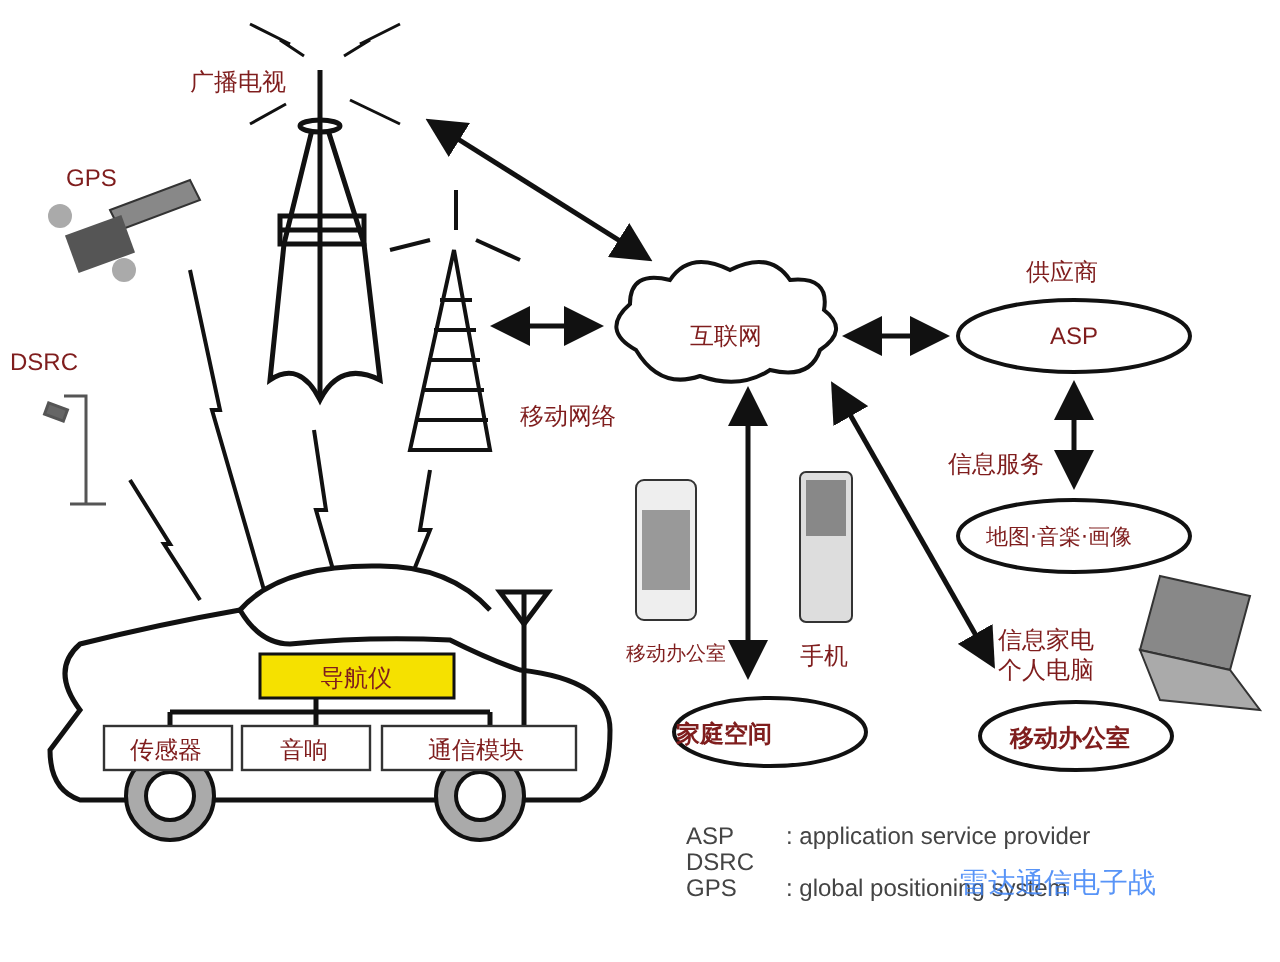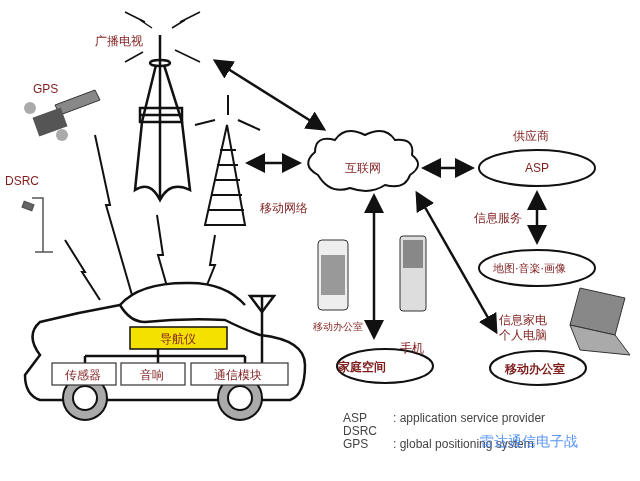--- a/index.html
+++ b/index.html
@@ -123,24 +123,24 @@
   <rect x="191" y="363" width="97" height="22" fill="#fff" stroke="#333" stroke-width="1.2"></rect>
 </svg>
 
 <div class="lbl" style="left:95px;top:33px;">广播电视</div>
 <div class="lbl lbl-en" style="left:33px;top:82px;">GPS</div>
 <div class="lbl lbl-en" style="left:5px;top:174px;">DSRC</div>
 <div class="lbl" style="left:260px;top:200px;">移动网络</div>
 <div class="lbl" style="left:345px;top:160px;text-align:center;">互联网</div>
 <div class="lbl" style="left:513px;top:128px;">供应商</div>
 <div class="lbl lbl-en" style="left:525px;top:161px;">ASP</div>
-<div class="lbl" style="left:474px;top:210px;text-align:right;">信息服务</div>
+<div class="lbl" style="left:474px;top:224px;text-align:right;">信息服务</div>
 <div class="lbl" style="left:493px;top:261px;font-size:11px;">地图·音楽·画像</div>
 <div class="lbl" style="left:313px;top:320px;font-size:10px;">移动办公室</div>
-<div class="lbl" style="left:400px;top:320px;margin-top:20px;">手机</div>
+<div class="lbl" style="left:400px;top:320px;">手机</div>
 <div class="lbl" style="left:499px;top:312px;">信息家电</div>
 <div class="lbl" style="left:499px;top:327px;">个人电脑</div>
 <div class="lbl" style="left:338px;top:359px;font-weight:bold;">家庭空间</div>
 <div class="lbl" style="left:505px;top:361px;font-weight:bold;">移动办公室</div>
 
 <div class="lbl" style="left:160px;top:331px;">导航仪</div>
 <div class="lbl" style="left:65px;top:367px;">传感器</div>
 <div class="lbl" style="left:140px;top:367px;">音响</div>
 <div class="lbl" style="left:214px;top:367px;">通信模块</div>
 

